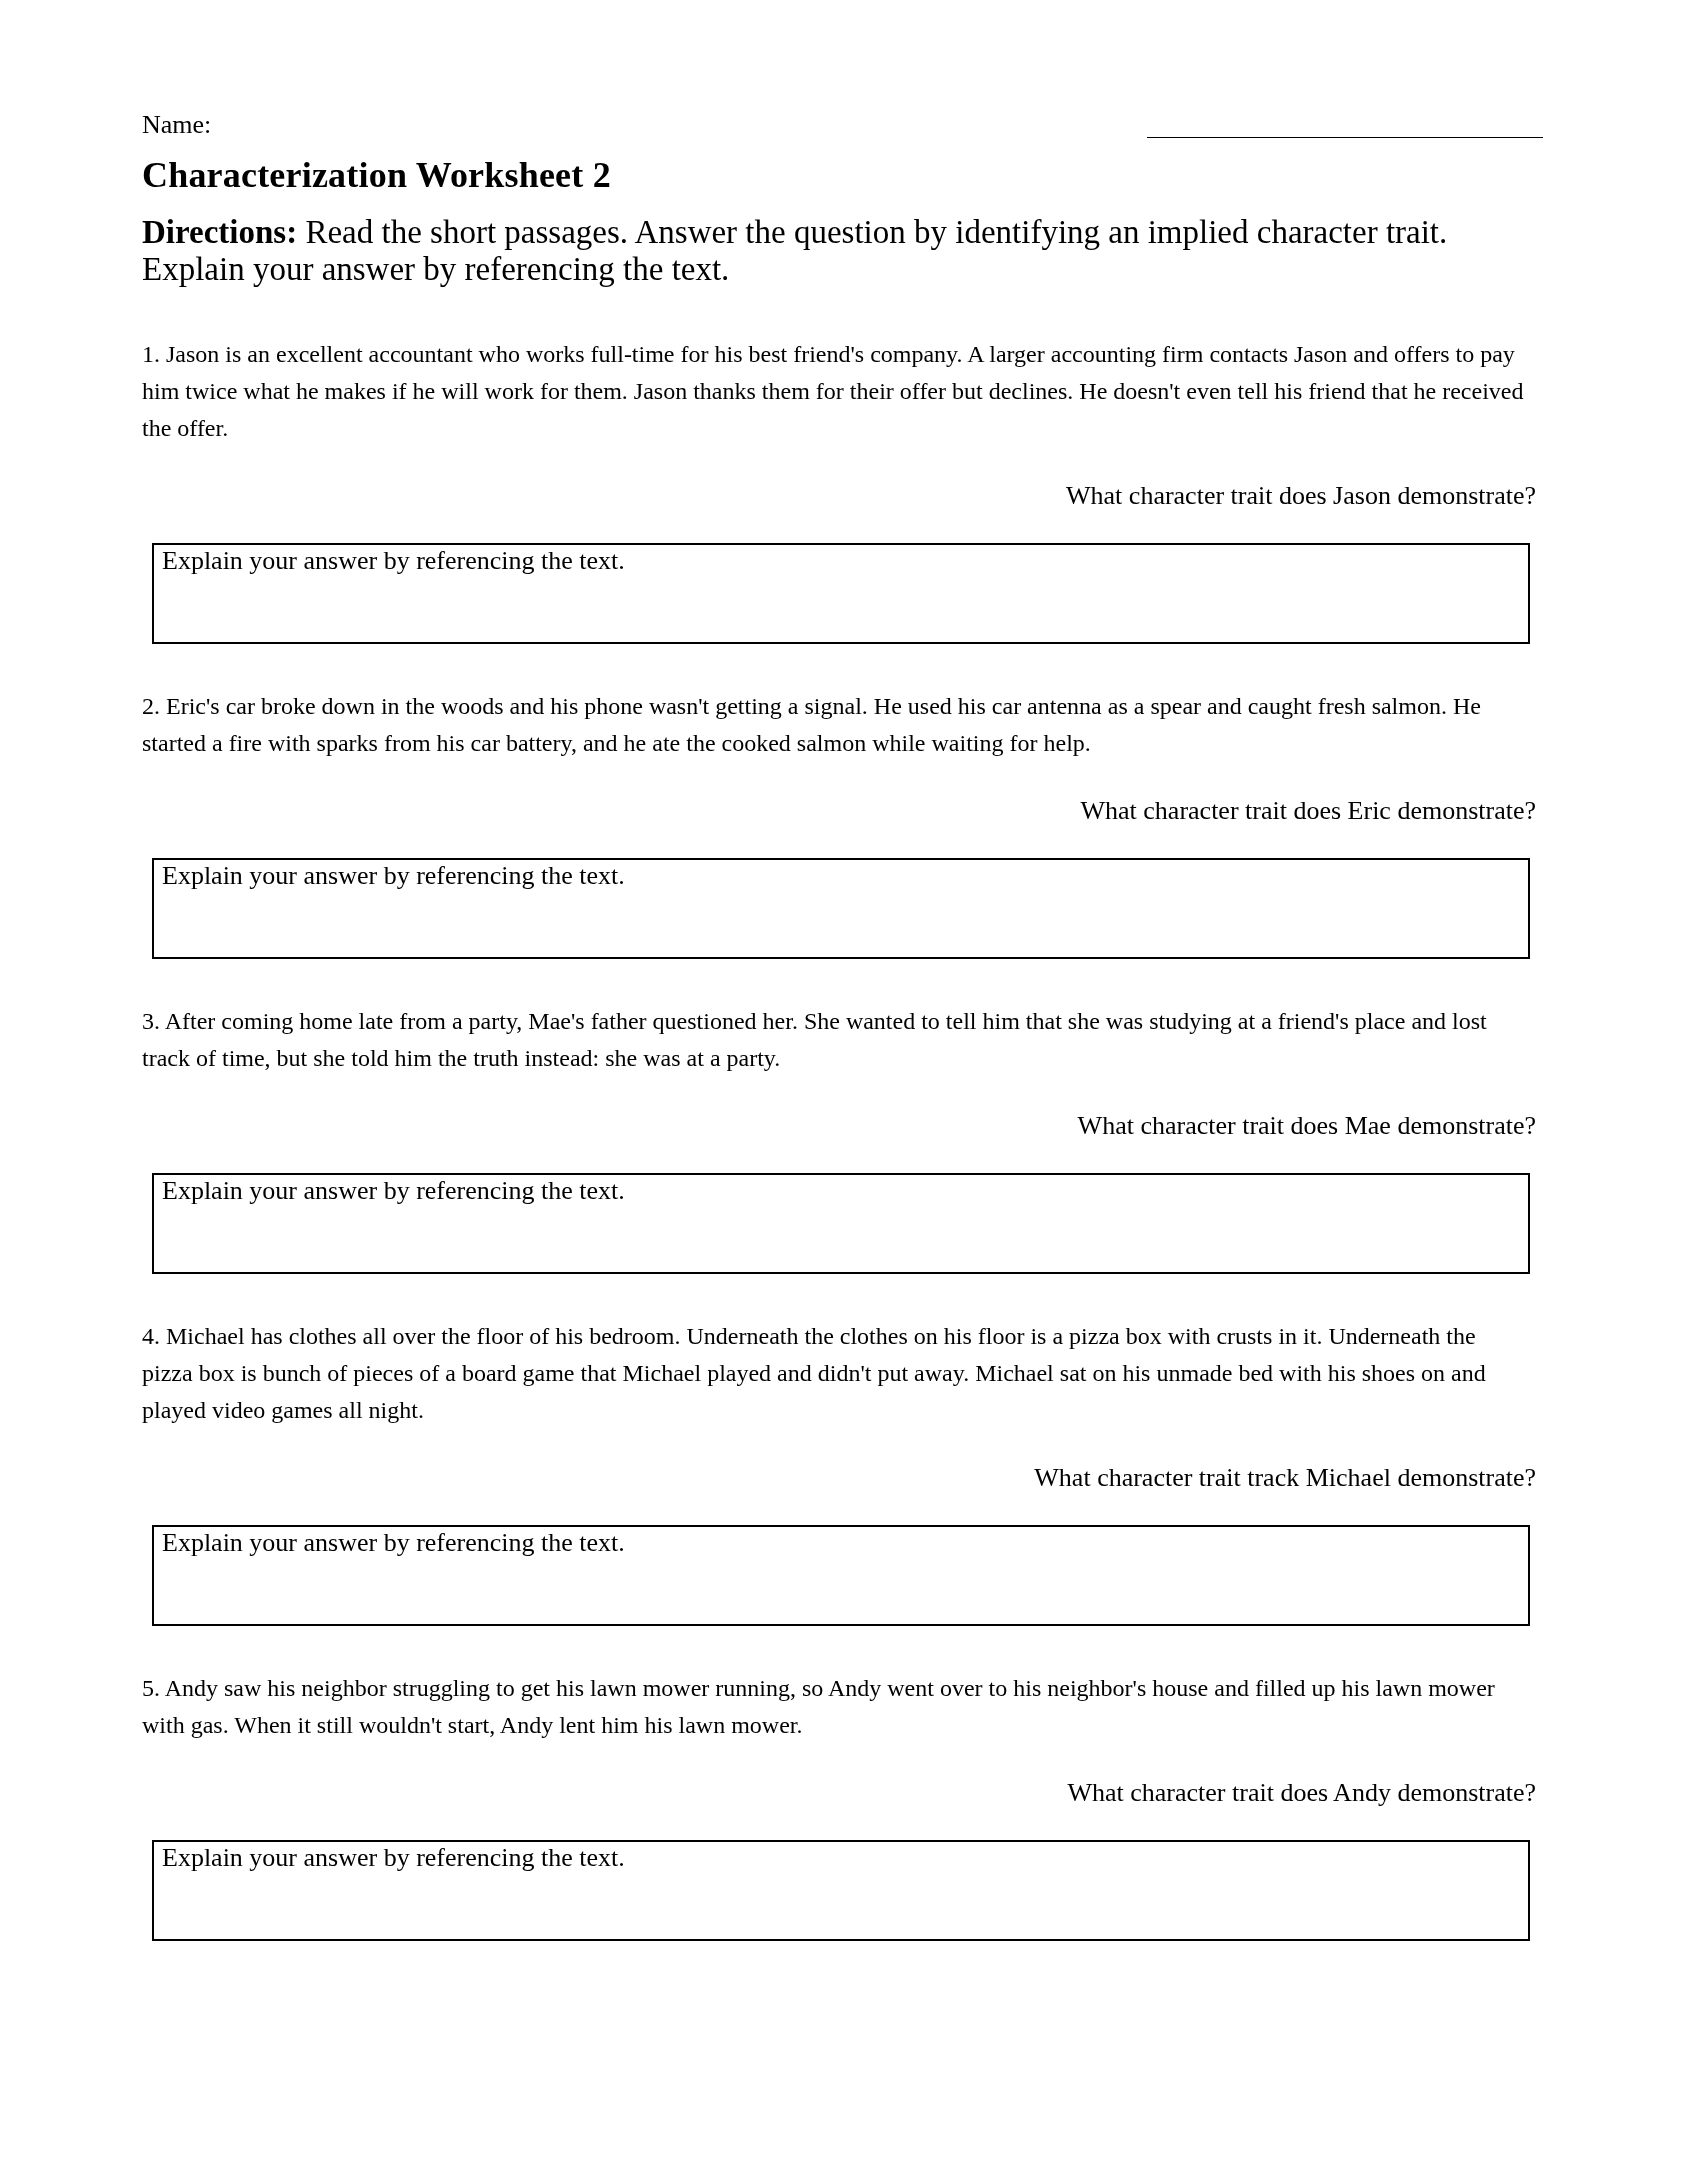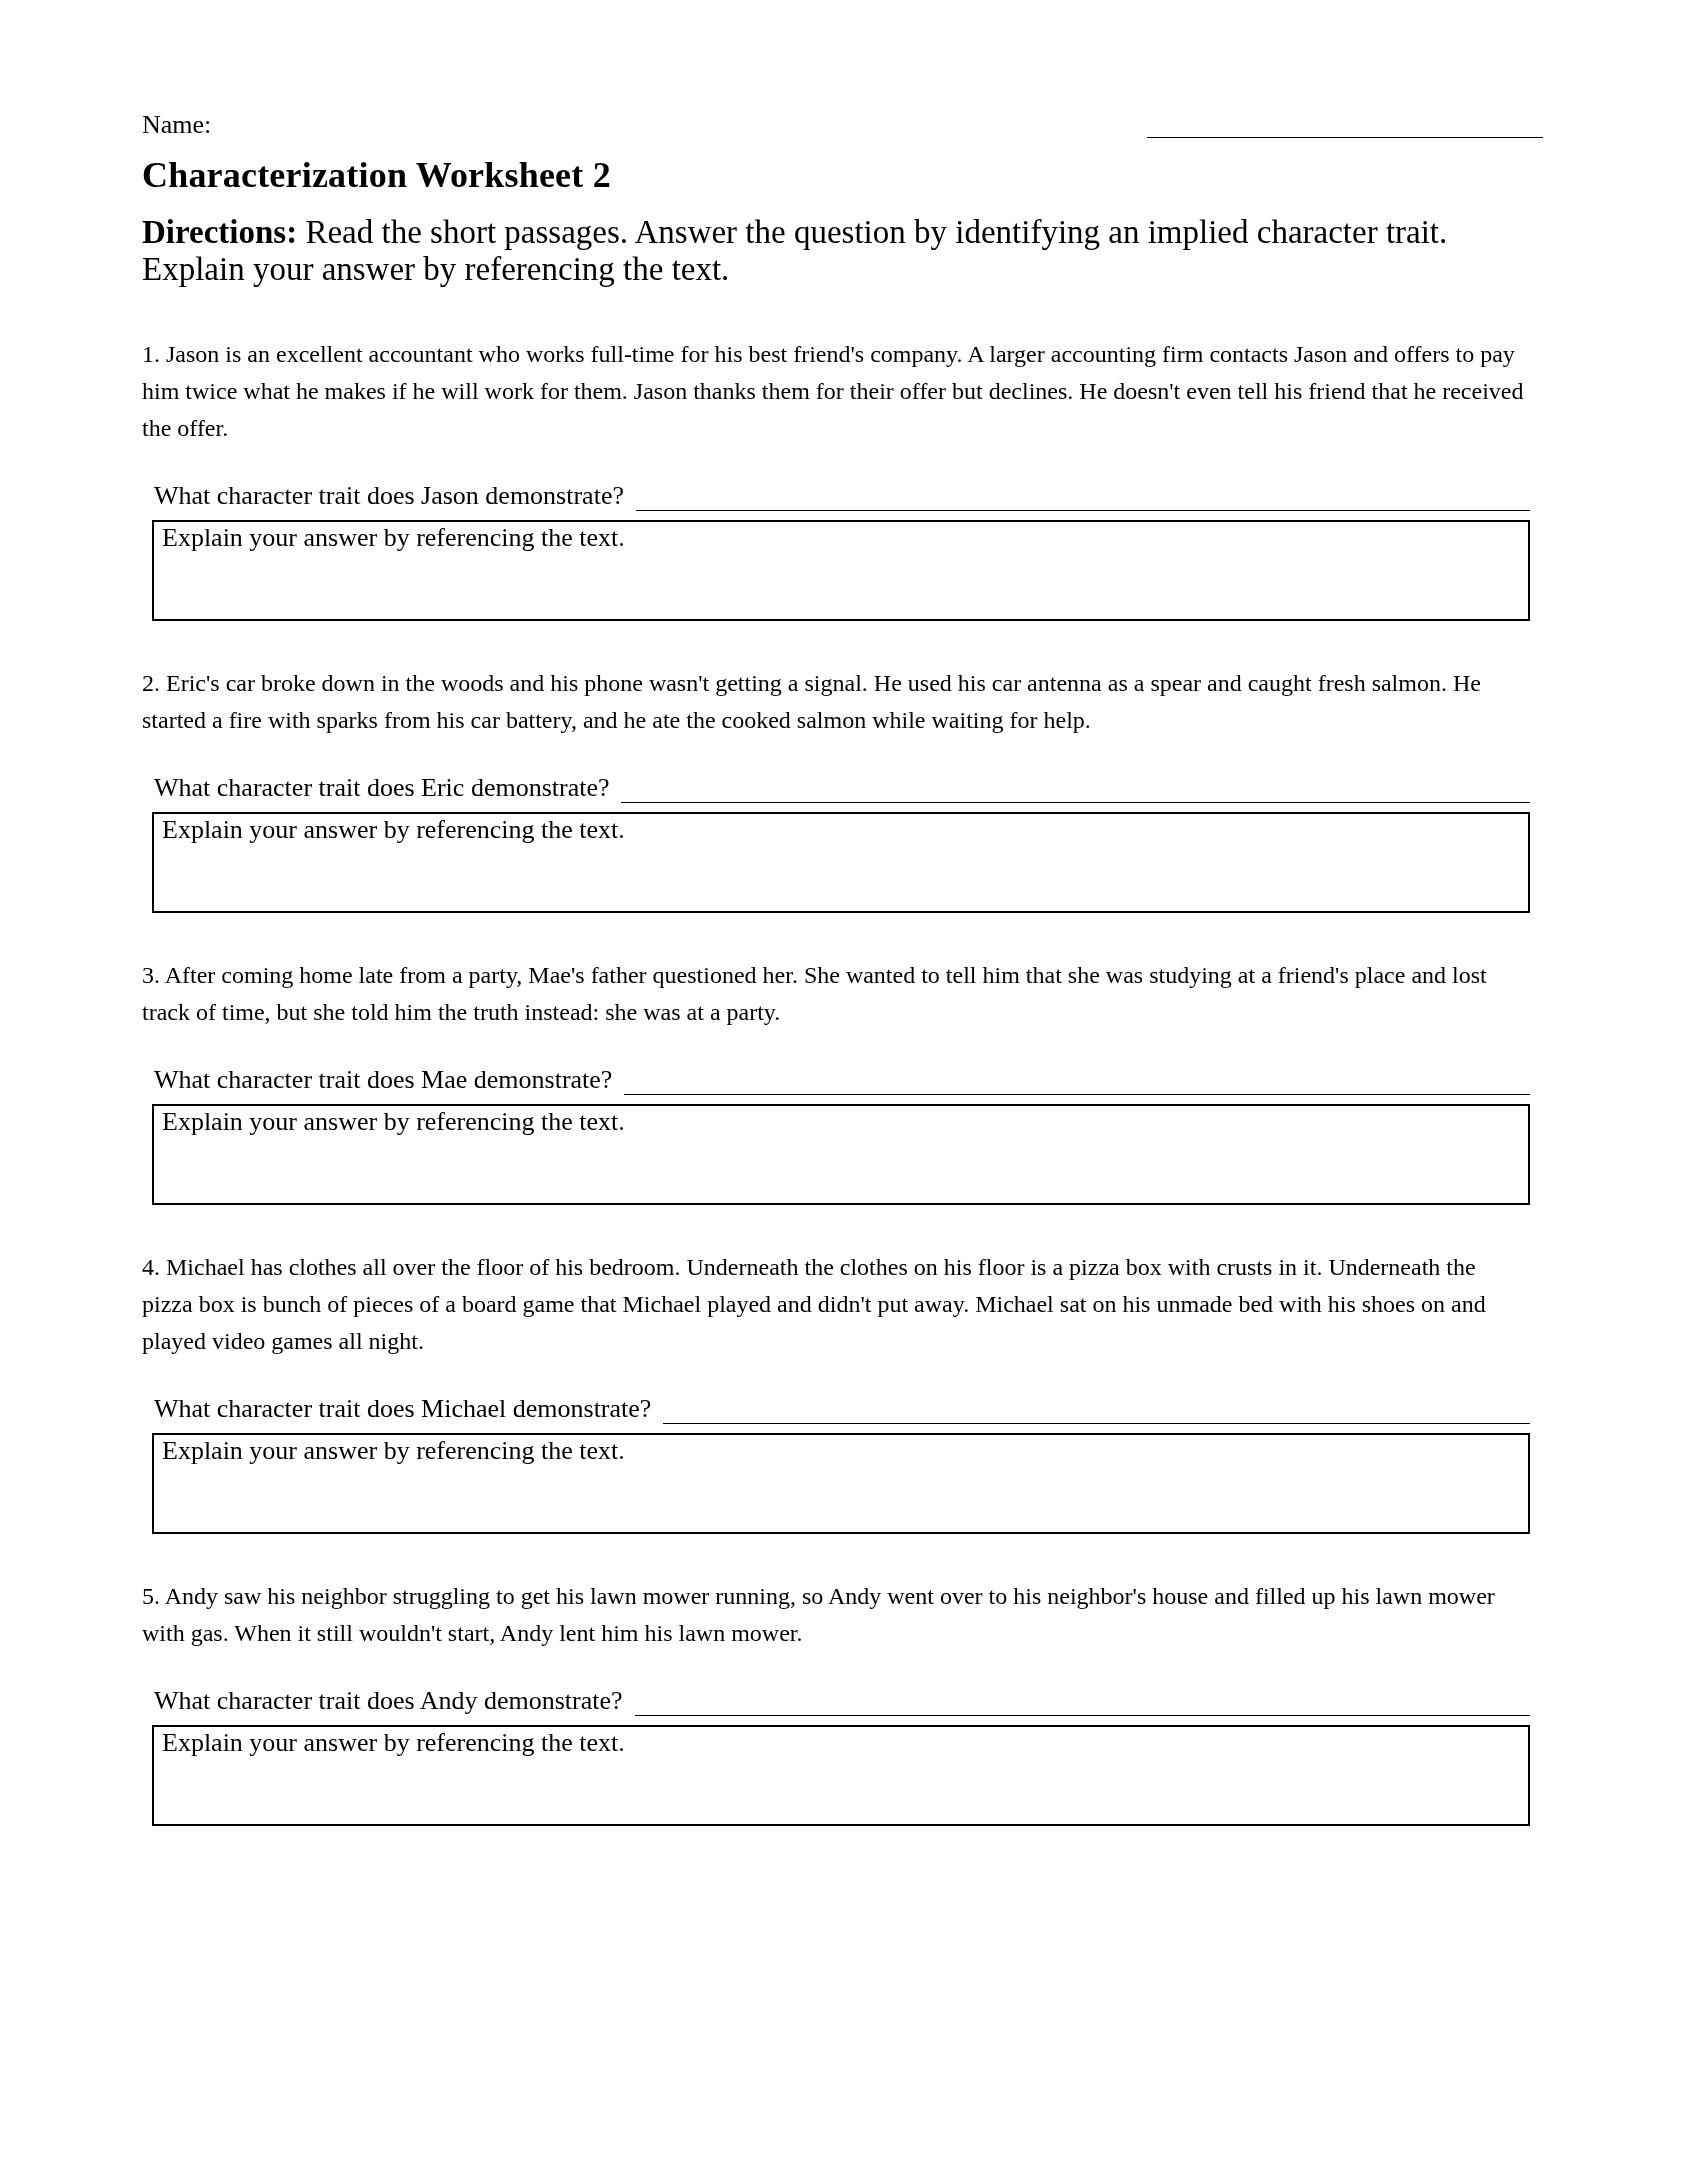--- a/index.html
+++ b/index.html
@@ -79,22 +79,23 @@
   .passage {
     font-size: 24px;
     line-height: 37px;
     width: 1386px;
     text-align: left;
   }
   .question-row {
     display: flex;
     align-items: flex-end;
     margin-top: 34px;
-    margin-left: 12px;
+    margin-left: 18px;
     width: 1376px;
+    flex-direction: column;
   }
   .question-text {
     font-size: 26px;
     line-height: 30px;
     white-space: nowrap;
   }
   .question-rule {
     flex: 1 1 auto;
     border-bottom: 1.5px solid #000;
     height: 22px;
@@ -165,21 +166,21 @@
         <span class="question-rule"></span>
       </div>
       <div class="answer-box">
         <div class="answer-hint">Explain your answer by referencing the text.</div>
       </div>
     </div>
 
     <div class="item item-4">
       <div class="passage">4. Michael has clothes all over the floor of his bedroom. Underneath the clothes on his floor is a pizza box with crusts in it. Underneath the pizza box is bunch of pieces of a board game that Michael played and didn't put away. Michael sat on his unmade bed with his shoes on and played video games all night.</div>
       <div class="question-row">
-        <span class="question-text">What character trait does Michael demonstrate?</span>
+        <span class="question-text">What character trait track Michael demonstrate?</span>
         <span class="question-rule"></span>
       </div>
       <div class="answer-box">
         <div class="answer-hint">Explain your answer by referencing the text.</div>
       </div>
     </div>
 
     <div class="item item-5">
       <div class="passage">5. Andy saw his neighbor struggling to get his lawn mower running, so Andy went over to his neighbor's house and filled up his lawn mower with gas. When it still wouldn't start, Andy lent him his lawn mower.</div>
       <div class="question-row">

